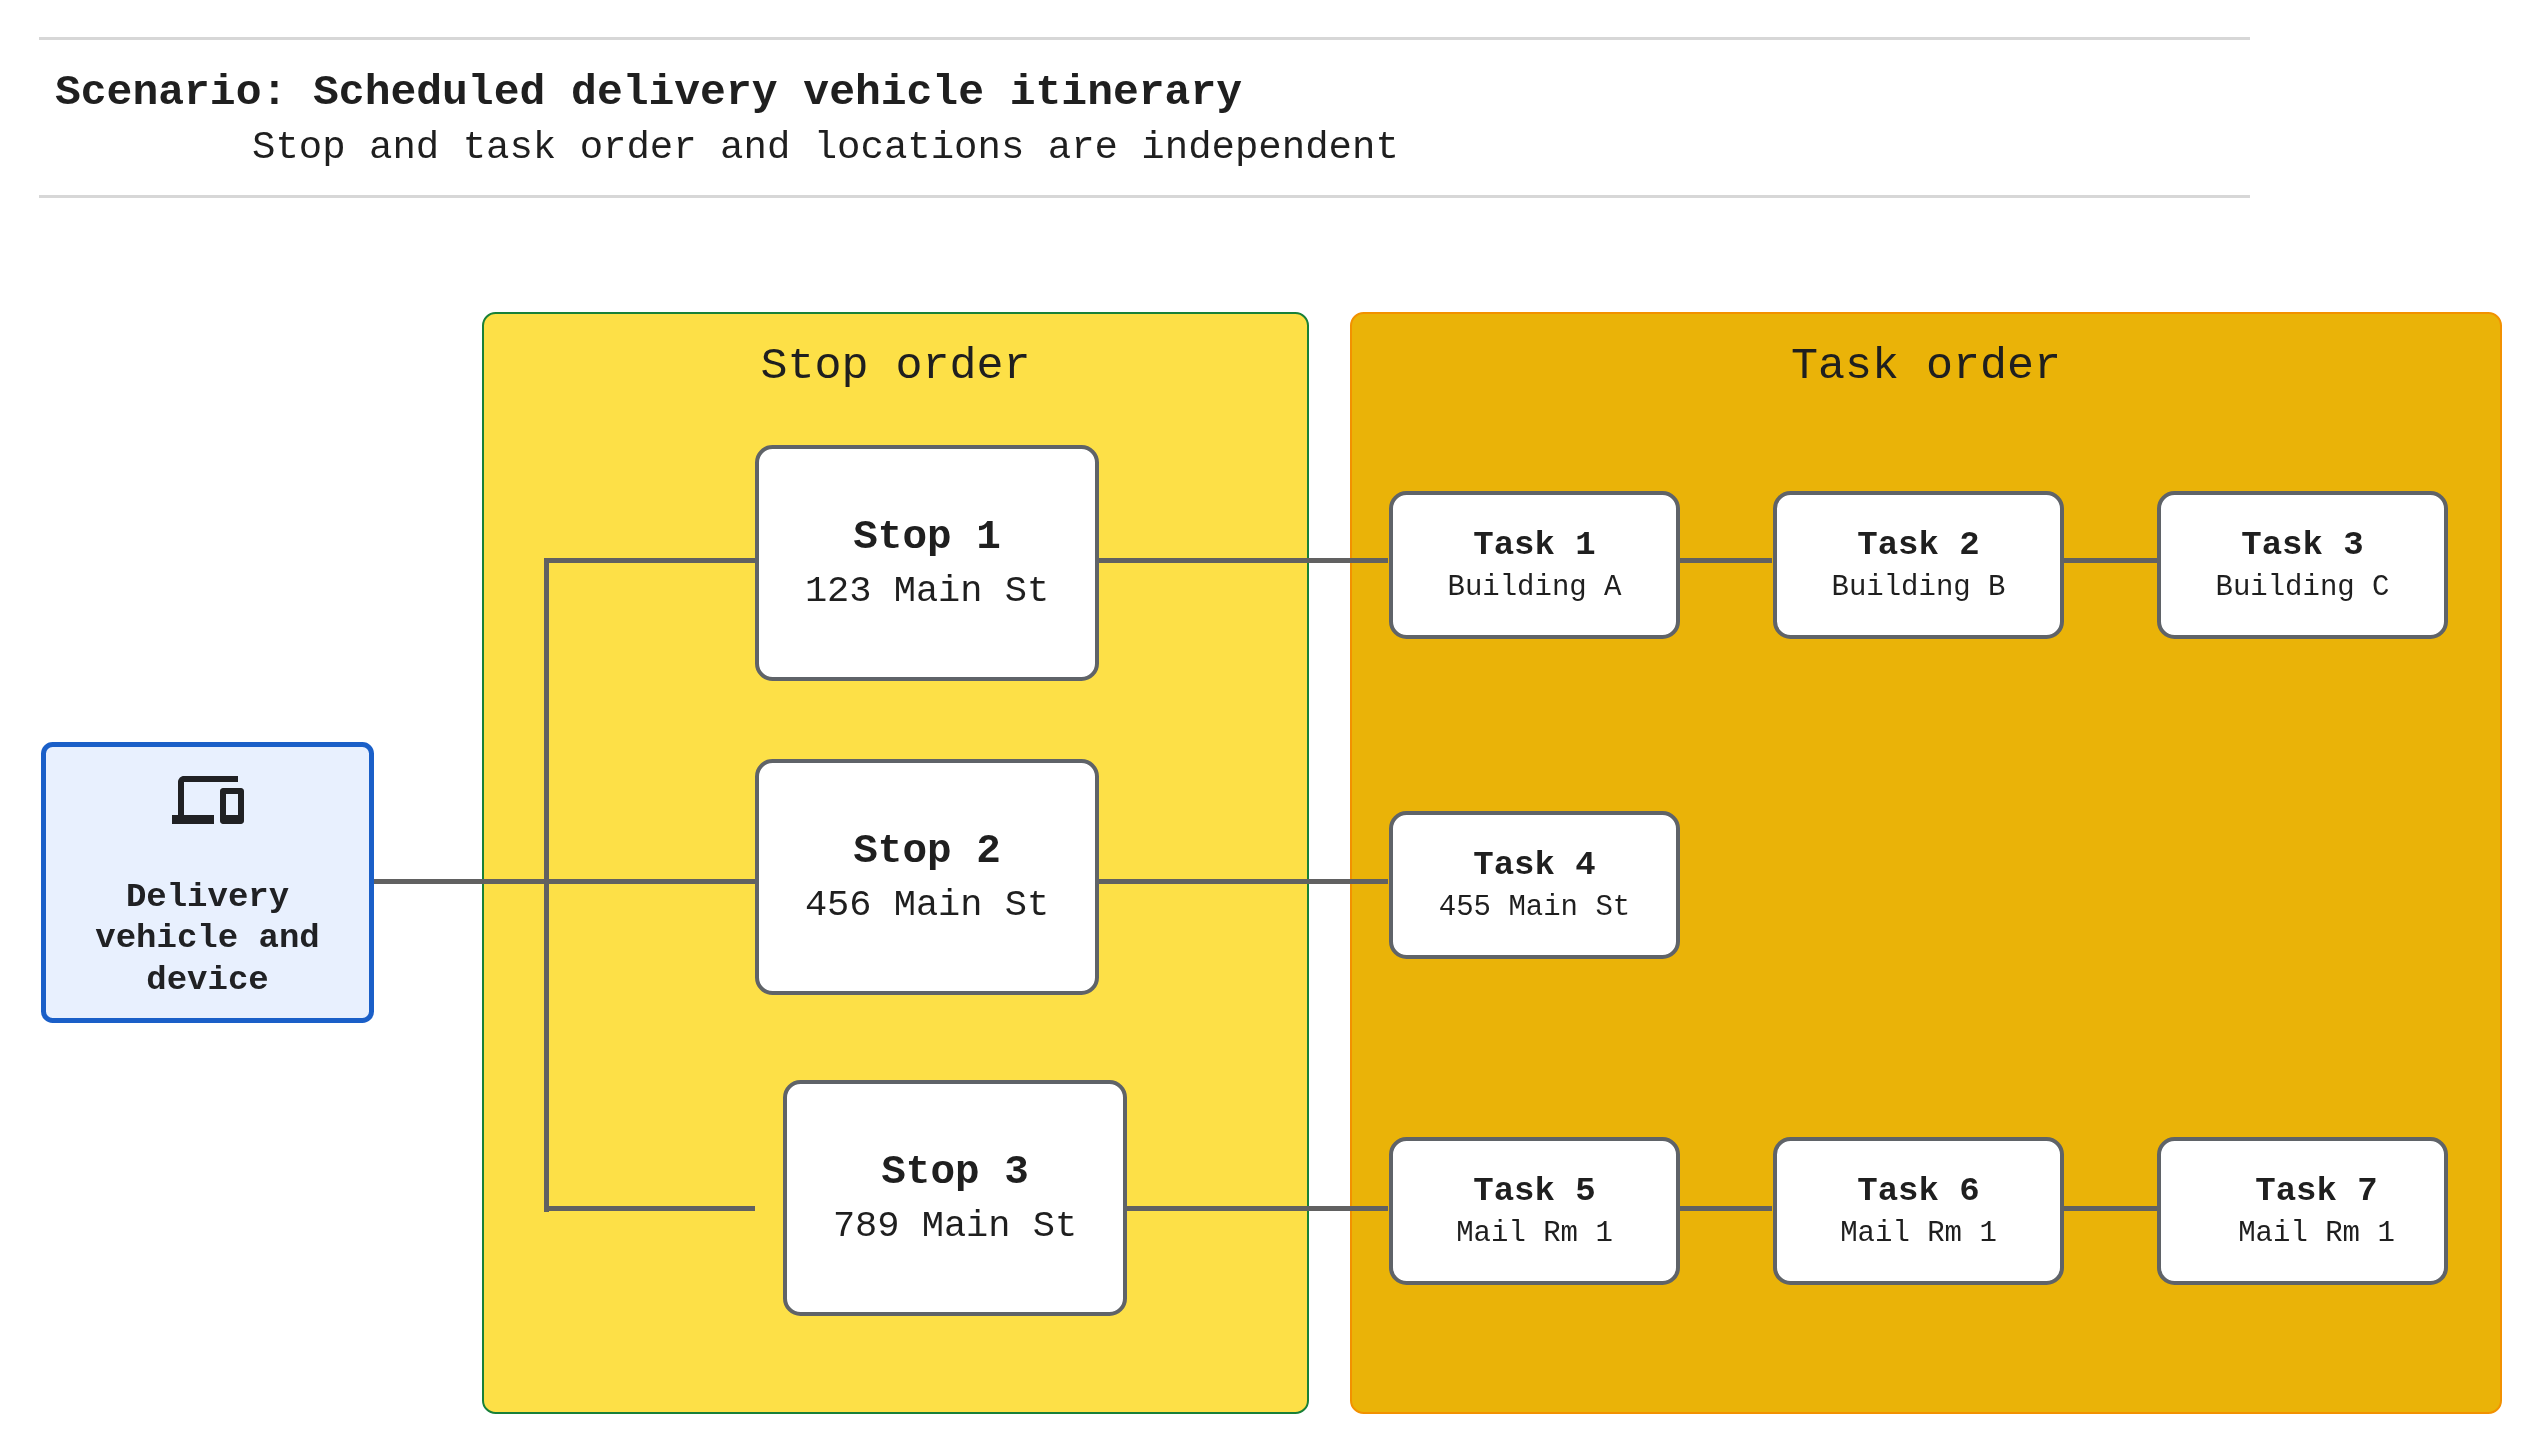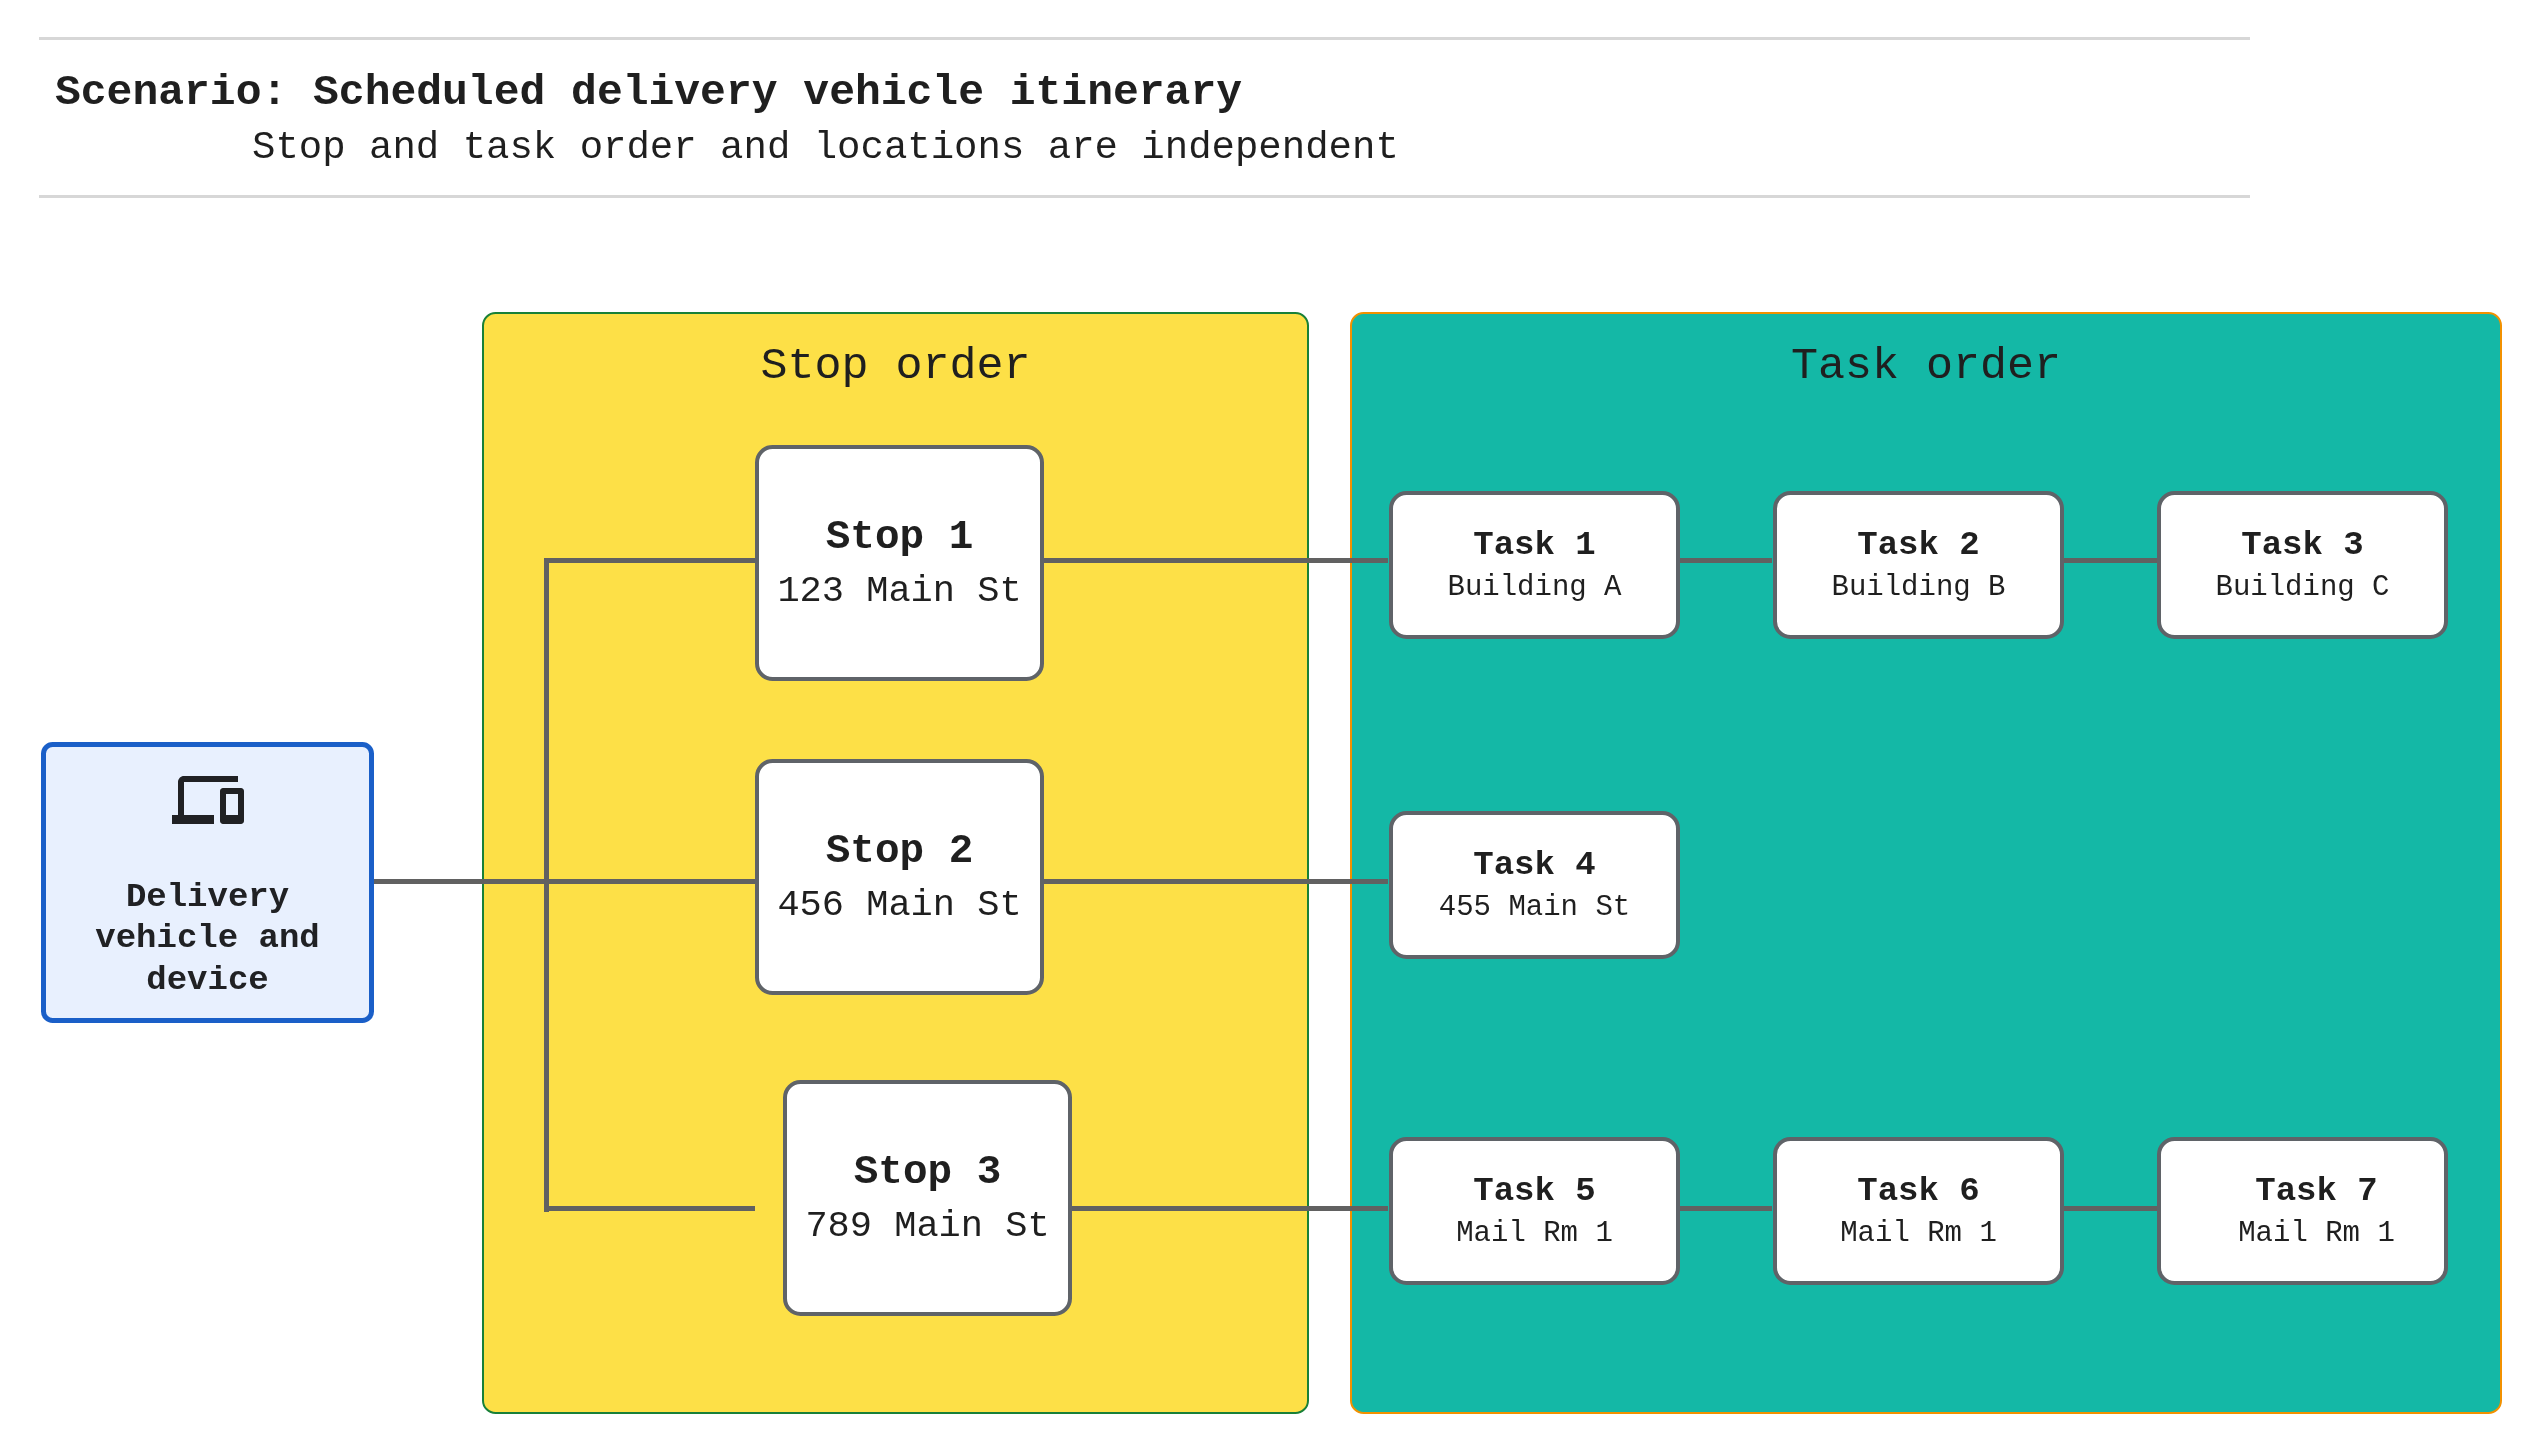--- a/index.html
+++ b/index.html
@@ -8,33 +8,33 @@
     font-family:Liberation Mono, monospace;color:#1f1f1f;overflow:hidden;
   }
   .rule{position:absolute;left:39px;width:2211px;height:2.9px;background:#d7d7d7;}
   .rule-top{top:37px;}
   .rule-bottom{top:195px;}
   .title{position:absolute;left:55px;top:68px;font-size:43px;font-weight:bold;letter-spacing:0;}
   .subtitle{position:absolute;left:252px;top:126px;font-size:39px;font-weight:normal;}
 
   .panel{position:absolute;top:312px;height:1102px;border-radius:13.6px;box-sizing:border-box;}
   .panel-green{left:482px;width:827px;background:#fde047;border:2.9px solid #188038;}
-  .panel-orange{left:1350px;width:1152px;background:#14b8a6;border:2.9px solid #f29100;}
+  .panel-orange{left:1350px;width:1152px;background:#eab308;border:2.9px solid #f29100;}
   .panel-title{position:absolute;top:27px;left:0;width:100%;text-align:center;font-size:45px;font-weight:normal;color:#1f1f1f;}
 
   .line{position:absolute;background:#616161;}
   .line.h{height:4.8px;}
   .line.v{width:4.8px;}
 
   .node{
     position:absolute;background:#ffffff;border:4.8px solid #5f6368;border-radius:17.5px;
     box-sizing:border-box;display:flex;flex-direction:column;align-items:center;justify-content:center;
     text-align:center;
   }
-  .stop-node{left:755px;width:289px;height:236px;}
+  .stop-node{left:755px;width:344px;height:236px;}
   .task-node{width:291px;height:148px;}
   .stop-node .node-title{font-size:41px;font-weight:bold;margin-bottom:9.7px;}
   .stop-node .node-sub{font-size:37px;}
   .task-node .node-title{font-size:34px;font-weight:bold;margin-bottom:6.8px;}
   .task-node .node-sub{font-size:29px;}
 
   .vehicle-node{
     position:absolute;left:41px;top:742px;width:333px;height:281px;box-sizing:border-box;
     background:#e8f0fe;border:5.8px solid #1a5fc8;border-radius:11.6px;
     display:flex;flex-direction:column;align-items:center;justify-content:center;text-align:center;gap:8px;

